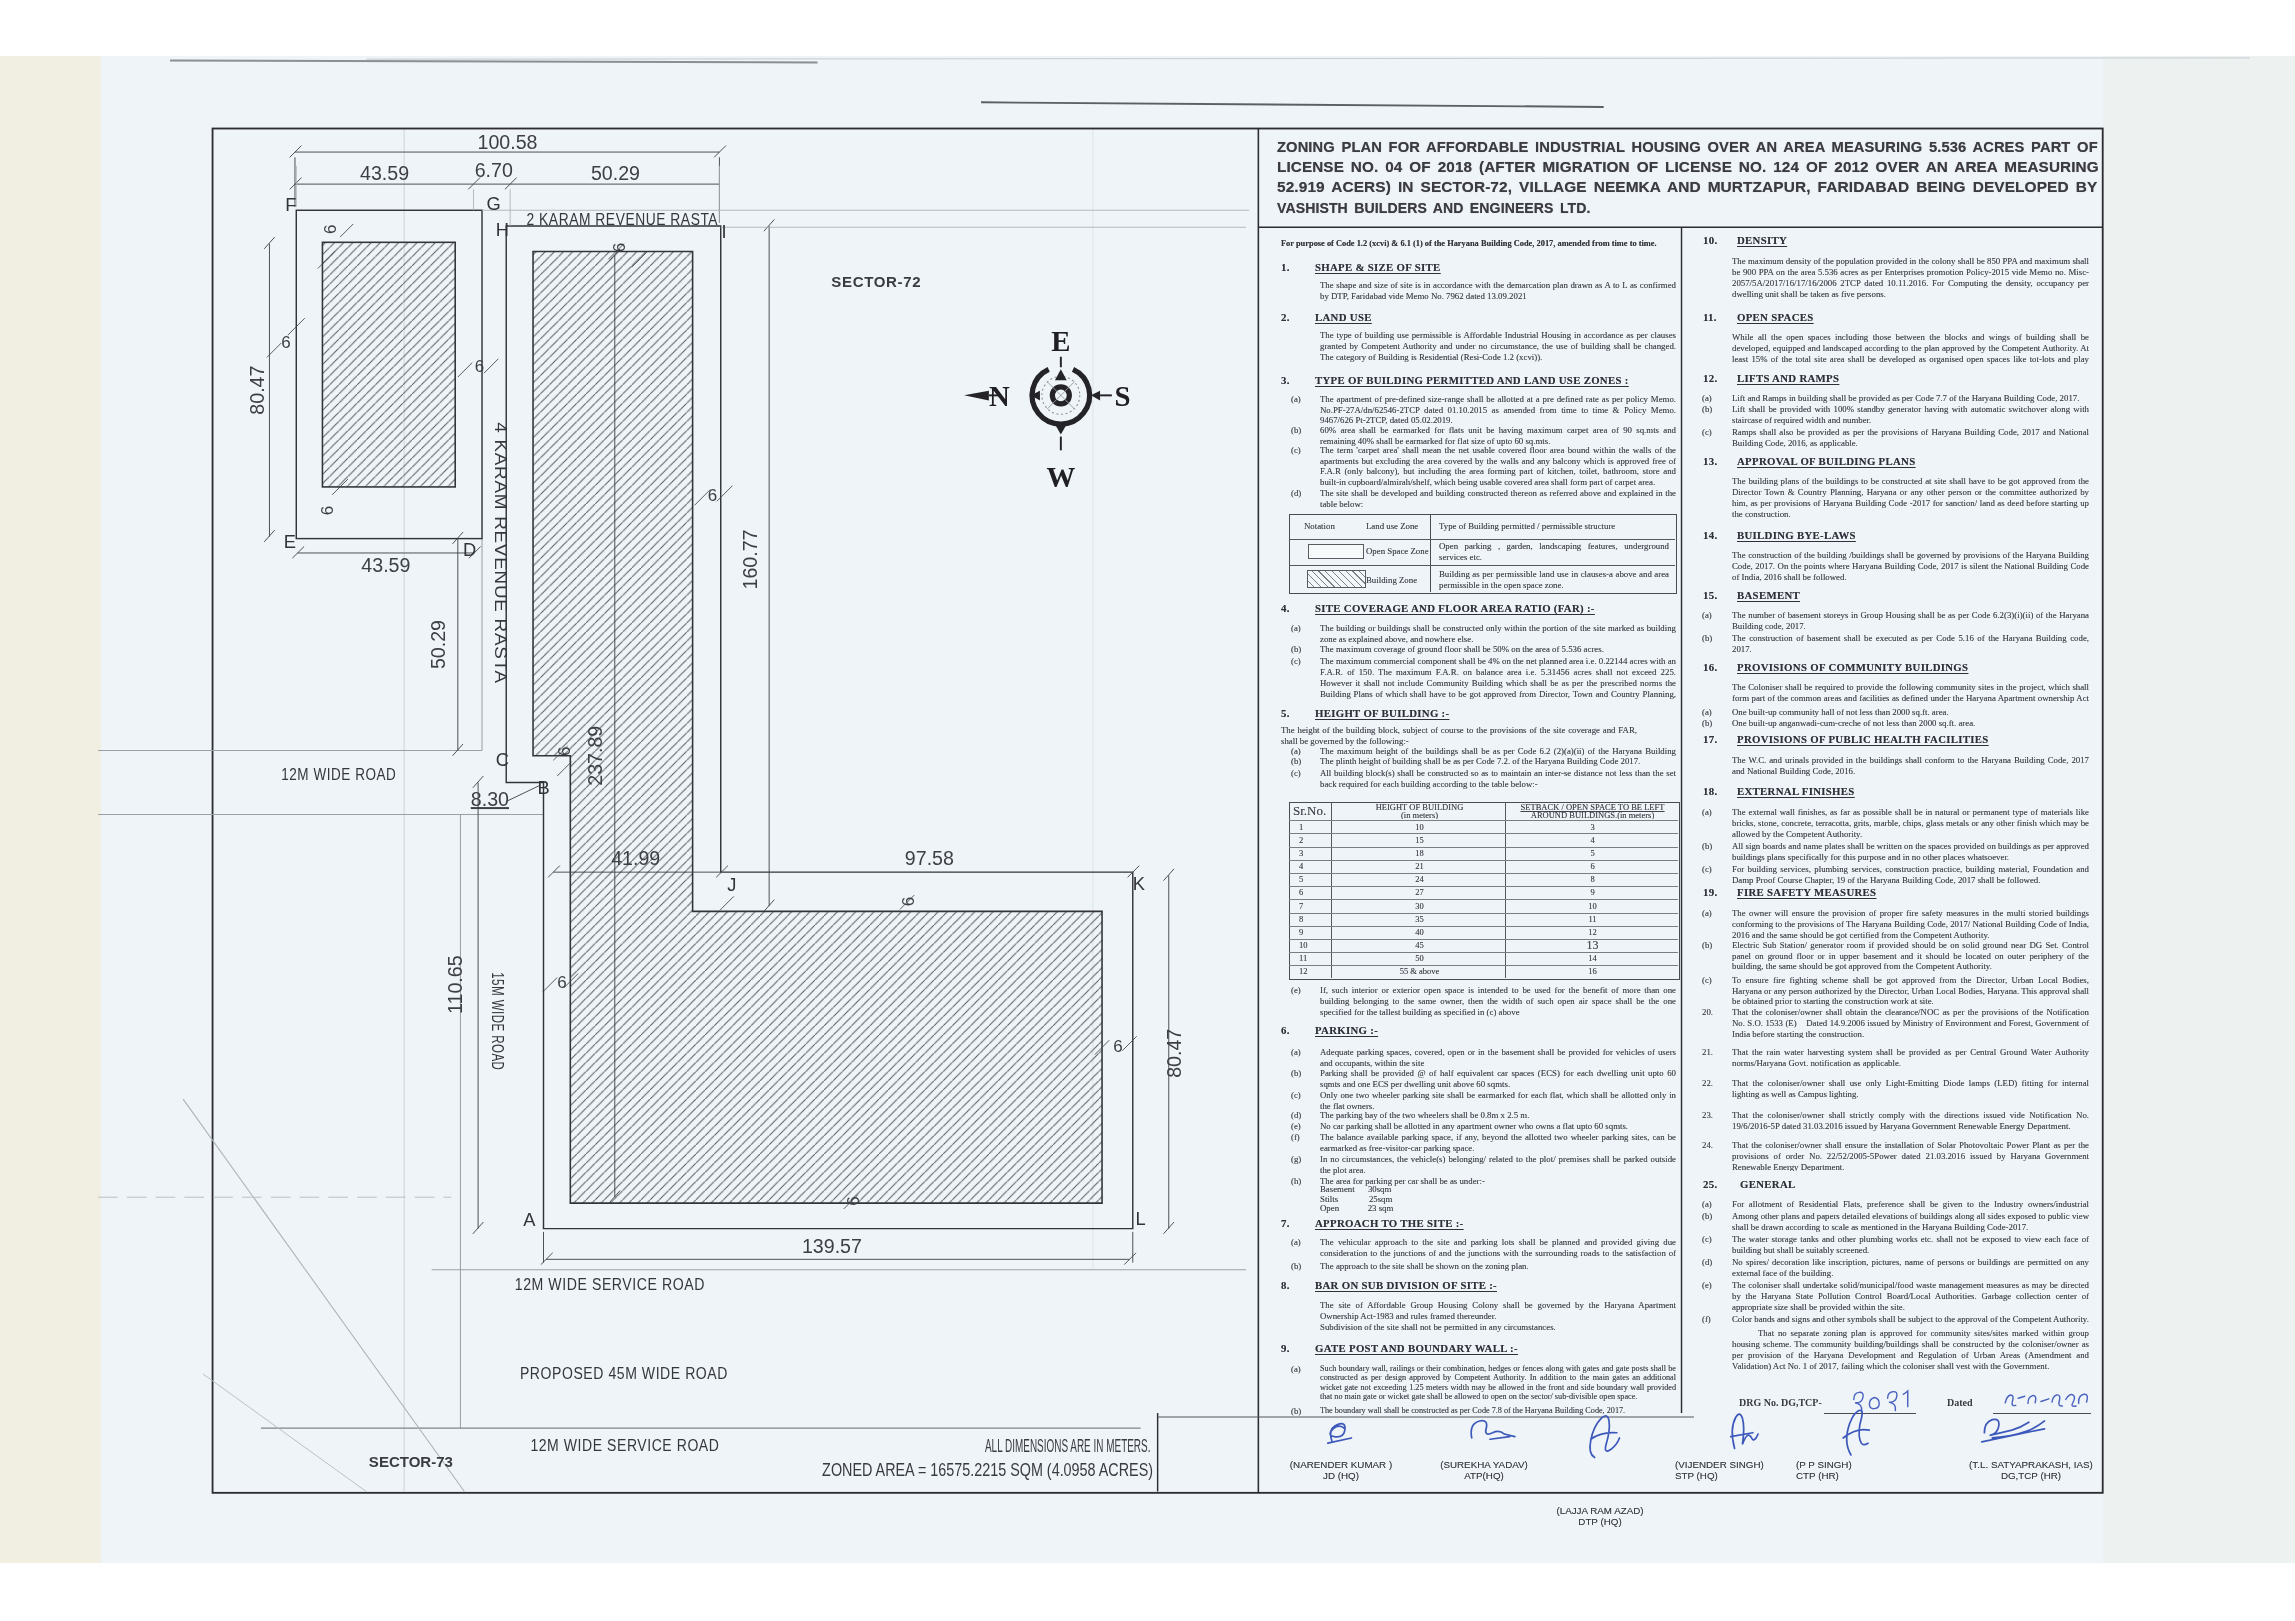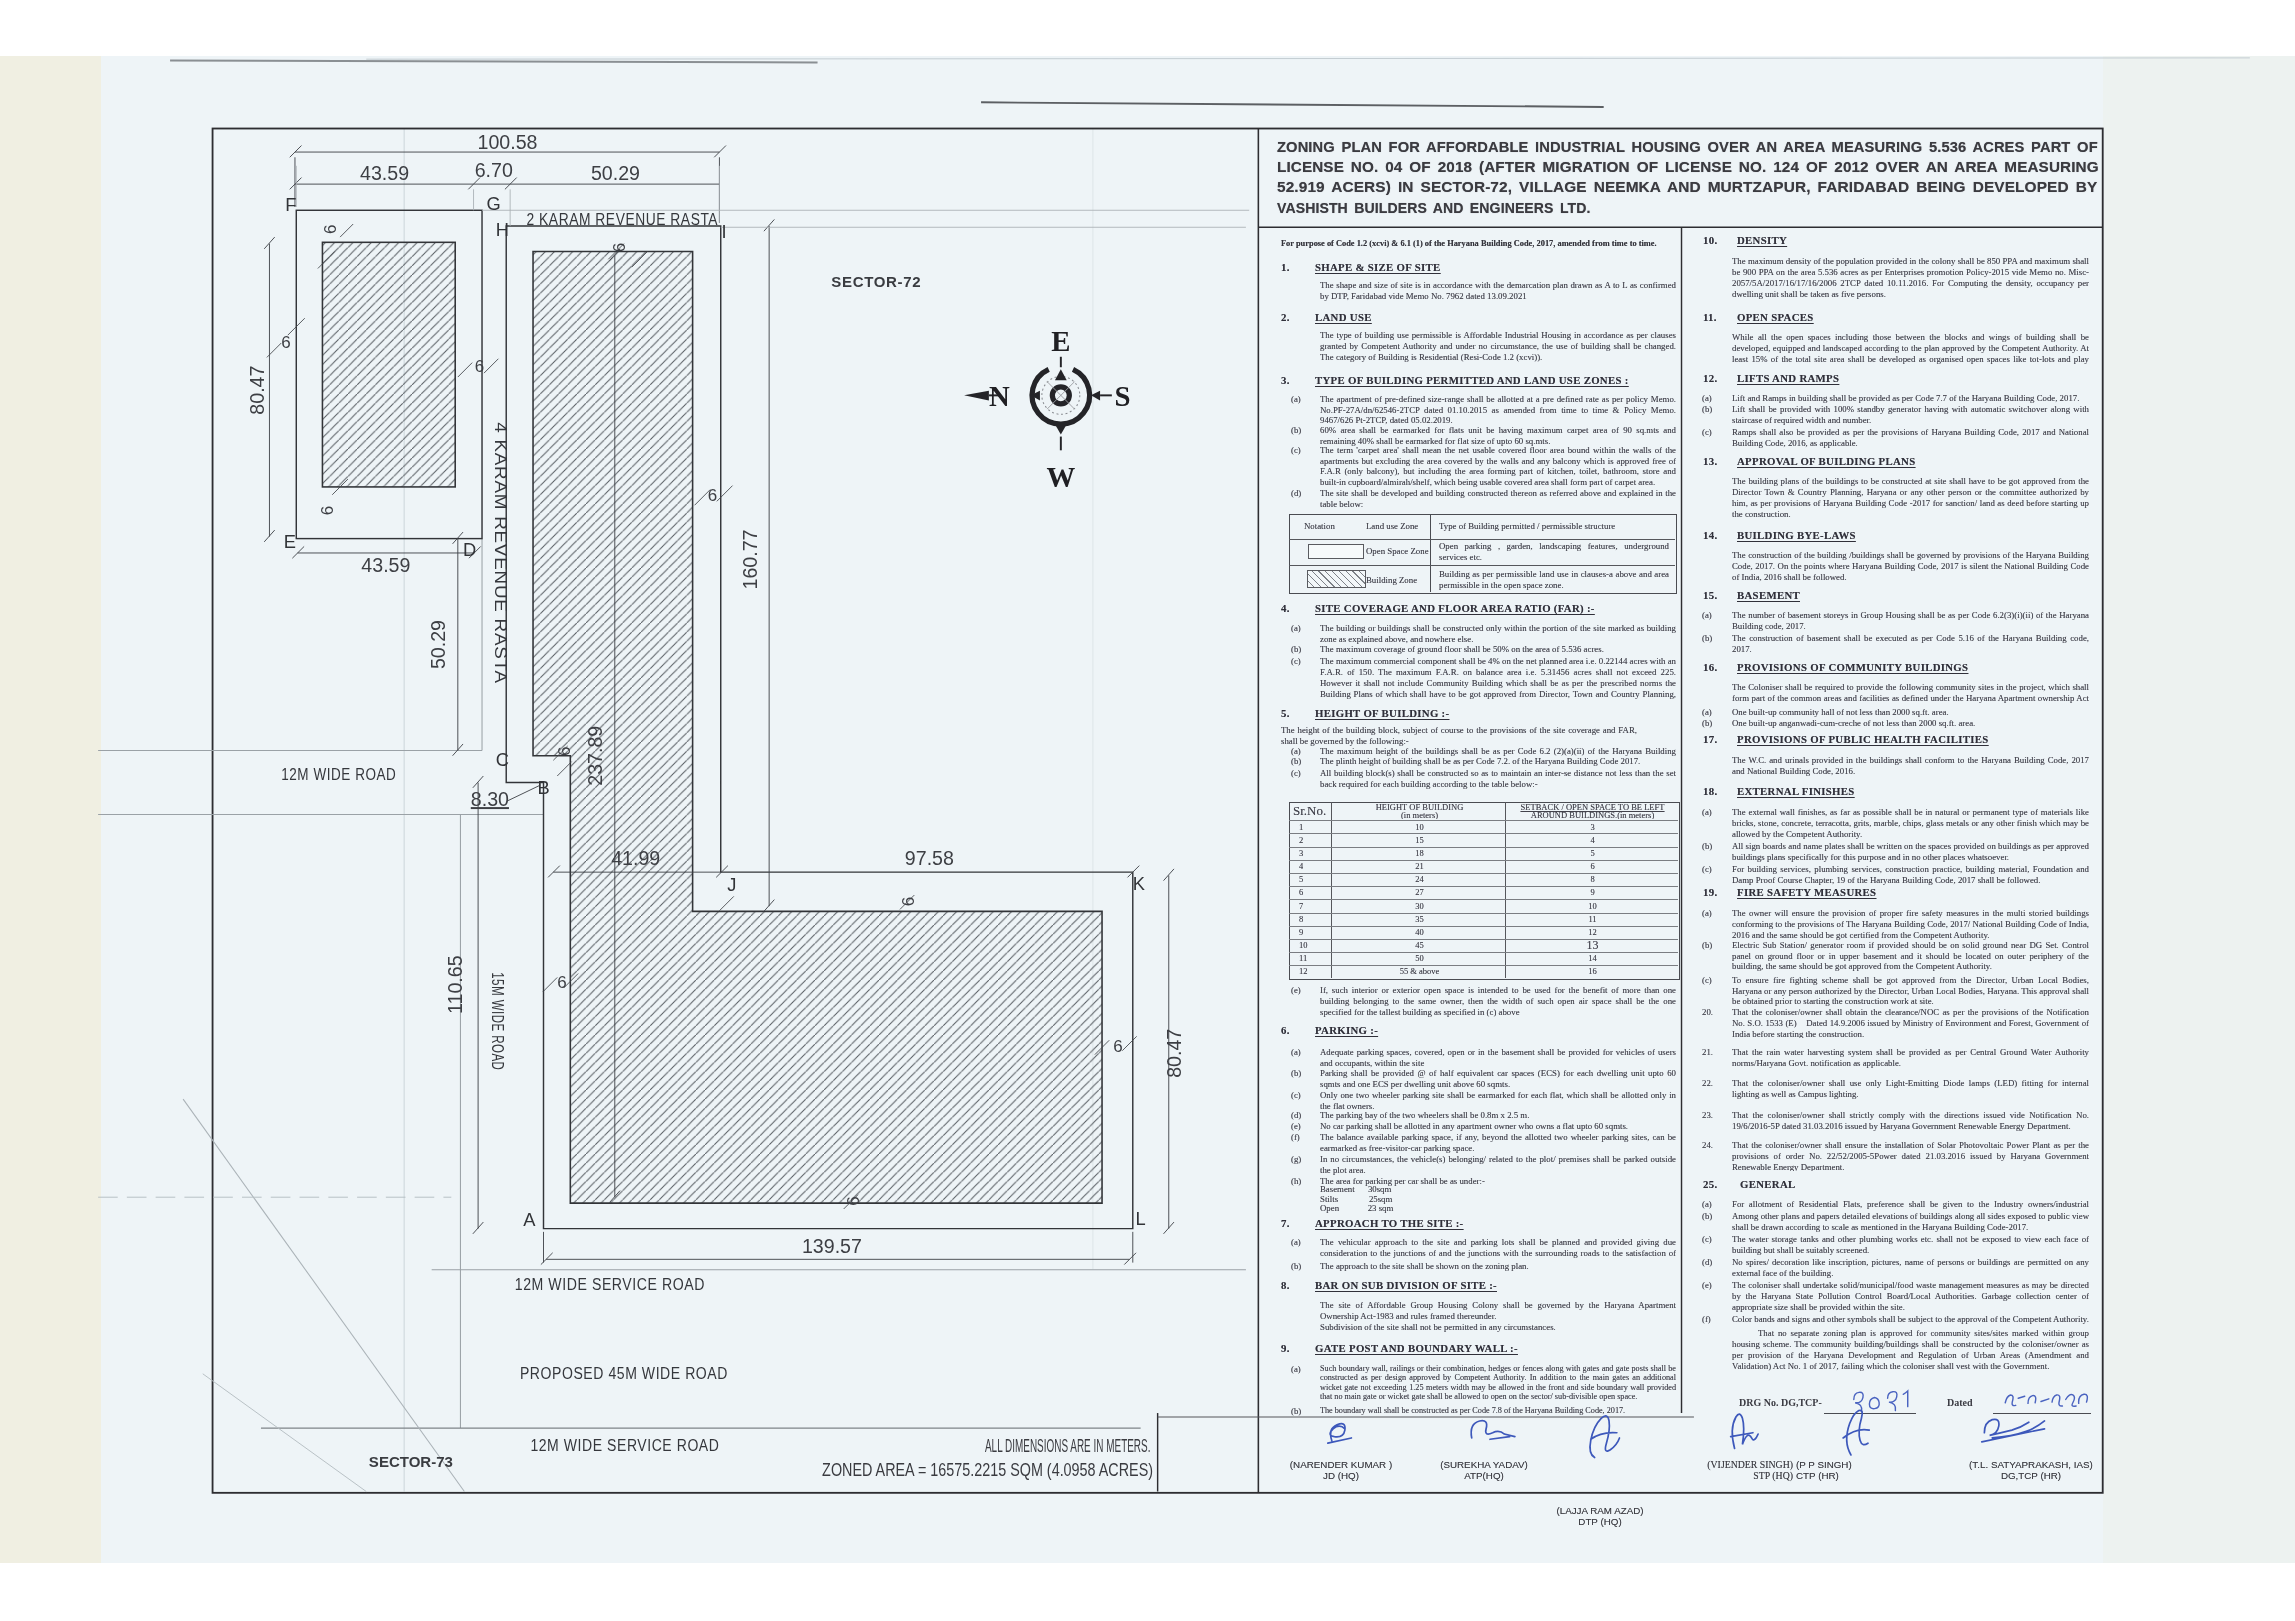--- a/index.html
+++ b/index.html
@@ -505,21 +505,21 @@
 <svg class="abs" style="left:1819px;top:1380px;" width="288" height="39" viewBox="0 0 440 60">
  <g stroke="#4a63c0" stroke-width="2.2" fill="none" stroke-linecap="round">
   <path d="M52,30 q0,-10 8,-11 q8,-1 6,8 q-2,9 -12,8 q12,2 10,14 M84,27 q-8,2 -8,10 q0,8 8,7 q8,-1 7,-9 q-1,-7 -7,-8 M104,28 q0,-9 8,-10 q8,-1 6,8 q-2,9 -12,8 q12,2 10,13 M128,22 q4,-2 7,-5 l0,24"></path>
   <path d="M285,35 q2,-10 8,-12 q6,0 3,10 q-2,8 5,6 M305,28 l10,-3 M320,36 q0,-10 7,-12 q7,-1 4,11 M340,33 l12,-4 M357,34 q1,-9 7,-11 q7,-1 4,10 q-2,8 5,7 M378,30 q6,-10 11,-7 q5,3 0,12 q-4,7 5,5 M398,36 q-1,-12 8,-14 q8,-1 4,12"></path>
  </g>
 </svg>
 
 <div class="abs" style="left:1282px;top:1459px;width:118px;text-align:center;font-size:9.8px;color:#3b3b41;text-shadow:0 0 0.5px rgba(60,60,70,.5);">(NARENDER KUMAR )<br>JD (HQ)</div>
 <div class="abs" style="left:1425px;top:1459px;width:118px;text-align:center;font-size:9.8px;color:#3b3b41;text-shadow:0 0 0.5px rgba(60,60,70,.5);">(SUREKHA YADAV)<br>ATP(HQ)</div>
 <div class="abs" style="left:1541px;top:1505px;width:118px;text-align:center;font-size:9.8px;color:#3b3b41;text-shadow:0 0 0.5px rgba(60,60,70,.5);">(LAJJA RAM AZAD)<br>DTP (HQ)</div>
-<div class="abs" style="left:1675px;top:1459px;width:118px;text-align:right;font-size:9.8px;color:#3b3b41;text-shadow:0 0 0.5px rgba(60,60,70,.5);font-family:Liberation Serif, serif;">(VIJENDER SINGH)<br>STP (HQ)</div>
+<div class="abs" style="left:1675px;top:1459px;width:118px;text-align:left;font-size:9.8px;color:#3b3b41;text-shadow:0 0 0.5px rgba(60,60,70,.5);">(VIJENDER SINGH)<br>STP (HQ)</div>
 <div class="abs" style="left:1796px;top:1459px;width:118px;text-align:left;font-size:9.8px;color:#3b3b41;text-shadow:0 0 0.5px rgba(60,60,70,.5);">(P P SINGH)<br>CTP (HR)</div>
 <div class="abs" style="left:1956px;top:1459px;width:150px;text-align:center;font-size:9.8px;color:#3b3b41;text-shadow:0 0 0.5px rgba(60,60,70,.5);">(T.L. SATYAPRAKASH, IAS)<br>DG,TCP (HR)</div>
 
 <svg class="abs" style="left:1269px;top:1400px;" width="837" height="72" viewBox="0 0 1280 110">
  <g stroke="#3d58bb" stroke-width="2.6" fill="none" stroke-linecap="round">
   <path d="M96,62 q-6,-18 8,-24 q14,-6 12,8 q-2,12 -16,10 q-12,-2 -2,-12 q10,-8 18,0 M90,66 l36,-8"></path>
   <path d="M310,58 q-4,-22 12,-26 q14,-3 10,12 q-3,12 10,6 q10,-5 18,2 l16,4 M338,60 l30,-4"></path>
   <path d="M498,88 q-10,-6 -6,-26 q4,-22 16,-34 q10,-9 12,4 q2,14 -4,34 q-5,17 6,10 q10,-7 14,-18 M492,60 q16,-12 40,-10"></path>
   <path d="M712,74 q-8,-30 2,-48 q6,-10 10,2 q4,14 0,40 q8,-22 14,-10 q4,8 10,-6 M706,56 l34,-6"></path>
   <path d="M890,84 q-12,-20 -2,-48 q6,-16 14,-20 q8,-2 4,12 q-6,20 -2,34 q3,10 12,4 M878,58 q20,-16 40,-12"></path>

